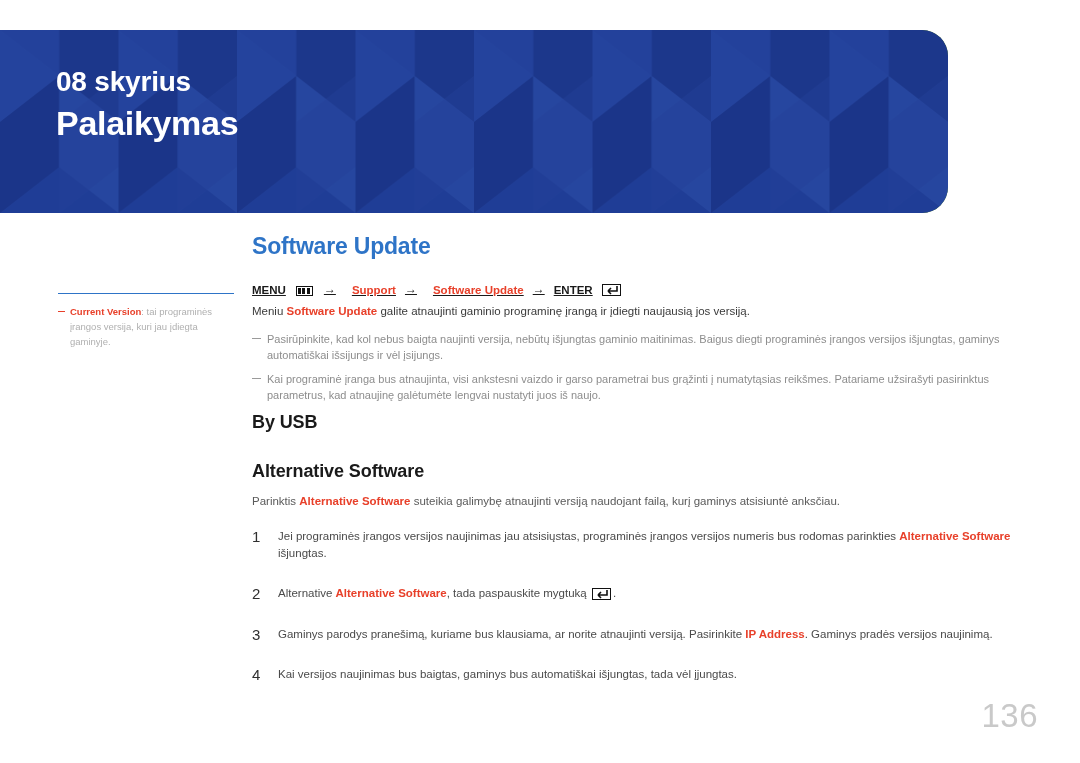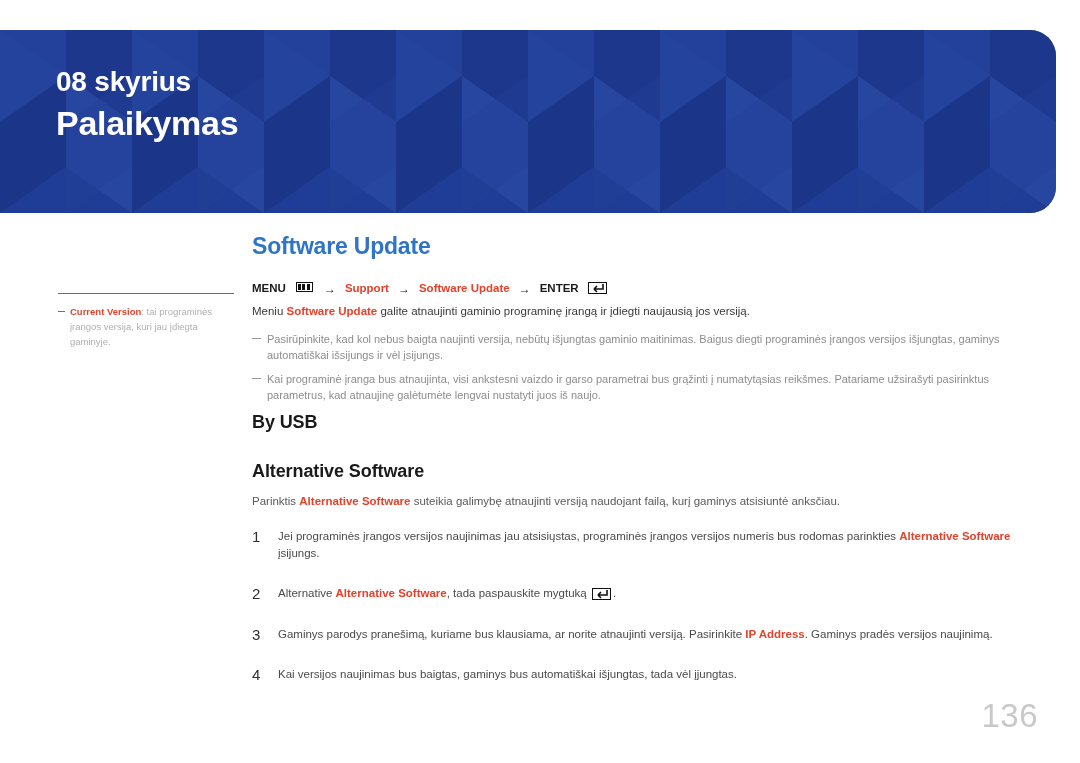--- a/index.html
+++ b/index.html
@@ -15,21 +15,21 @@
     width: 1080px;
     height: 763px;
     background: #ffffff;
   }
 
   
   .chapter-banner {
     position: absolute;
     left: 0;
     top: 30px;
-    width: 1056px;
+    width: 948px;
     height: 183px;
     background: #4d7c0f;
     border-top-right-radius: 26px;
     border-bottom-right-radius: 26px;
     overflow: hidden;
   }
   .banner-pattern {
     position: absolute;
     inset: 0;
     width: 100%;
@@ -92,25 +92,26 @@
     letter-spacing: -0.1px;
   }
 
   
   .menu-path {
     margin-top: 22px;
     font-size: 11.5px;
     font-weight: bold;
     color: #1a1a1a;
     display: flex;
-    align-items: flex-start;
+    align-items: flex-end;
     gap: 8px;
     white-space: nowrap;
-  }
-  .menu-path .red { color: #e8402a; }
+    text-decoration: underline;
+  }
+  .menu-path .red { color: #e8402a; margin-left: 7px; }
   .menu-path .arrow { font-size: 12px; color: #1a1a1a; padding: 0 1px; }
 
   .icon-menu {
     display: inline-block;
     width: 17px;
     height: 10px;
     border: 1.4px solid #111;
     position: relative;
     margin: 0 2px;
     background: #fff;
@@ -309,21 +310,21 @@
       <h2 class="h2-black" style="margin-top:28px;">Alternative Software</h2>
       <p class="sub-para">
         <span>Parinktis </span><span class="red-b">Alternative Software</span><span> suteikia galimybę atnaujinti versiją naudojant failą, kurį gaminys atsisiuntė anksčiau.</span>
       </p>
 
       <ol class="steps">
 
         <li class="step">
           <span class="step-num">1</span>
           <span class="step-text">
-            <span>Jei programinės įrangos versijos naujinimas jau atsisiųstas, programinės įrangos versijos numeris bus rodomas parinkties </span><span class="red-b">Alternative Software</span><span> įsijungs.</span>
+            <span>Jei programinės įrangos versijos naujinimas jau atsisiųstas, programinės įrangos versijos numeris bus rodomas parinkties </span><span class="red-b">Alternative Software</span><span> išjungtas.</span>
           </span>
         </li>
 
         <li class="step">
           <span class="step-num">2</span>
           <span class="step-text">
             <span>Alternative </span><span class="red-b">Alternative Software</span><span>, tada paspauskite mygtuką </span><span class="icon-enter">
               <svg width="14" height="9" viewBox="0 0 14 9">
                 <path d="M12 0 L12 5 L3 5 M3 5 L6 2 M3 5 L6 8" stroke="#111" stroke-width="1.6" fill="none"></path>
               </svg>

